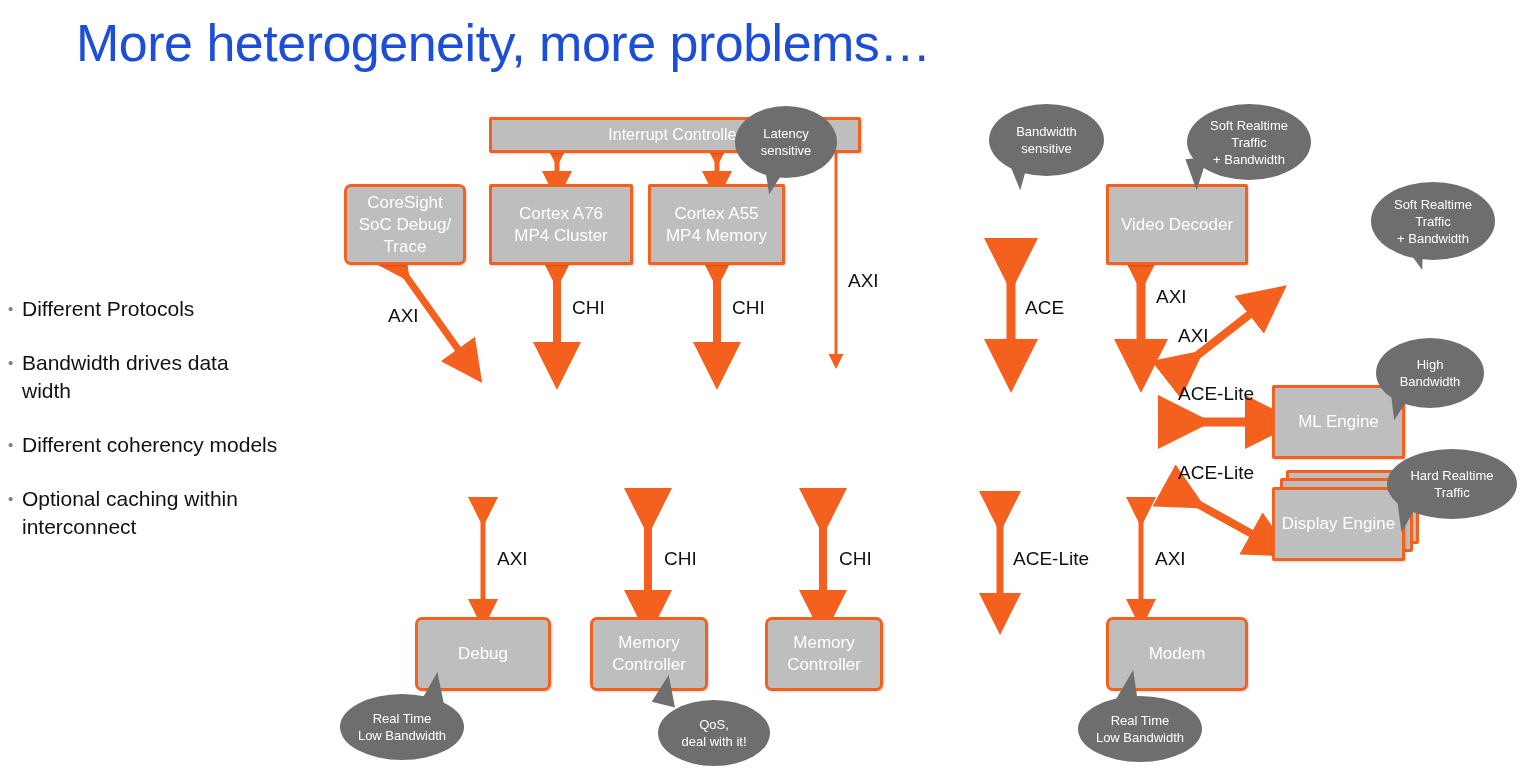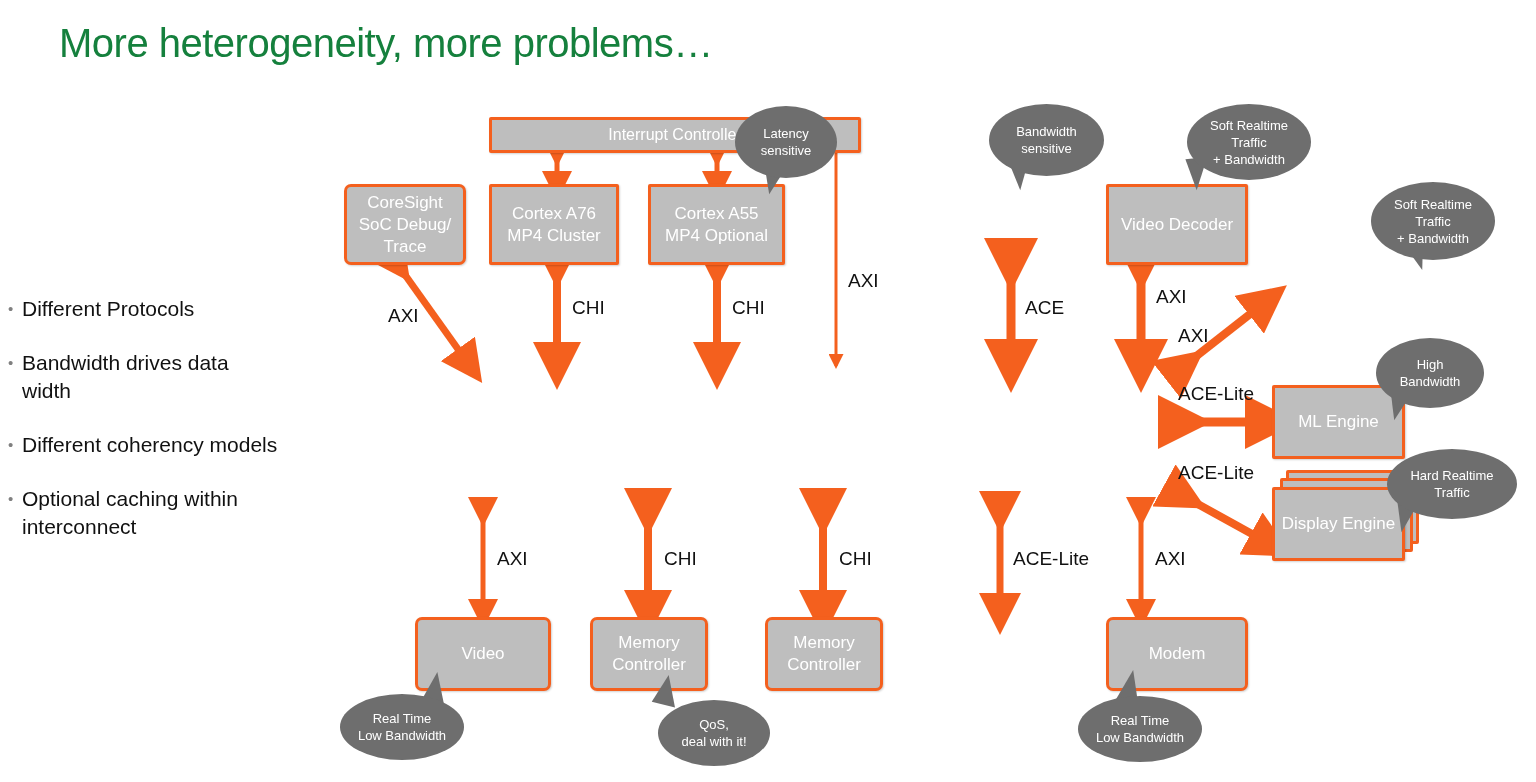--- a/index.html
+++ b/index.html
@@ -8,23 +8,23 @@
     width:1536px;height:782px;
     background:#ffffff;
     font-family:"Liberation Sans", sans-serif;
     overflow:hidden;
     position:relative;
   }
   #slide{position:absolute;left:0;top:0;width:1536px;height:782px;}
 
   
   #title{
-    position:absolute;left:59px;top:14px;
-    font-size:40px;line-height:58px;
-    color:#15803d;
+    position:absolute;left:76px;top:14px;
+    font-size:52px;line-height:58px;
+    color:#1d4ed8;
     letter-spacing:-0.5px;
     white-space:nowrap;
   }
 
   
   #bullets{
     position:absolute;left:8px;top:295px;width:340px;
   }
   .bullet-row{
     display:flex;align-items:flex-start;
@@ -171,48 +171,48 @@
   <div class="blk sharp" style="left:489px;top:117px;width:372px;height:36px;font-size:16px;">
     <span>Interrupt Controller</span>
   </div>
 
   <div class="blk" style="left:344px;top:184px;width:122px;height:81px;white-space:pre-line;">
     <span>CoreSight
 SoC Debug/
 Trace</span>
   </div>
 
-  <div class="blk sharp" style="left:489px;top:184px;width:130px;height:81px;white-space:pre-line;">
+  <div class="blk sharp" style="left:489px;top:184px;width:144px;height:81px;white-space:pre-line;">
     <span>Cortex A76
 MP4 Cluster</span>
   </div>
 
   <div class="blk sharp" style="left:648px;top:184px;width:137px;height:81px;white-space:pre-line;">
     <span>Cortex A55
-MP4 Optional</span>
+MP4 Memory</span>
   </div>
 
 
   <div class="blk sharp" style="left:1106px;top:184px;width:142px;height:81px;">
     <span>Video Decoder</span>
   </div>
 
 
   <div class="blk sharp" style="left:1272px;top:385px;width:133px;height:74px;">
     <span>ML Engine</span>
   </div>
 
   <div class="stack-layer" style="left:1286px;top:470px;width:133px;height:74px;"></div>
   <div class="stack-layer" style="left:1280px;top:478px;width:133px;height:74px;"></div>
   <div class="blk sharp" style="left:1272px;top:487px;width:133px;height:74px;">
     <span>Display Engine</span>
   </div>
 
   <div class="blk" style="left:415px;top:617px;width:136px;height:74px;">
-    <span>Video</span>
+    <span>Debug</span>
   </div>
 
   <div class="blk" style="left:590px;top:617px;width:118px;height:74px;white-space:pre-line;">
     <span>Memory
 Controller</span>
   </div>
 
   <div class="blk" style="left:765px;top:617px;width:118px;height:74px;white-space:pre-line;">
     <span>Memory
 Controller</span>

